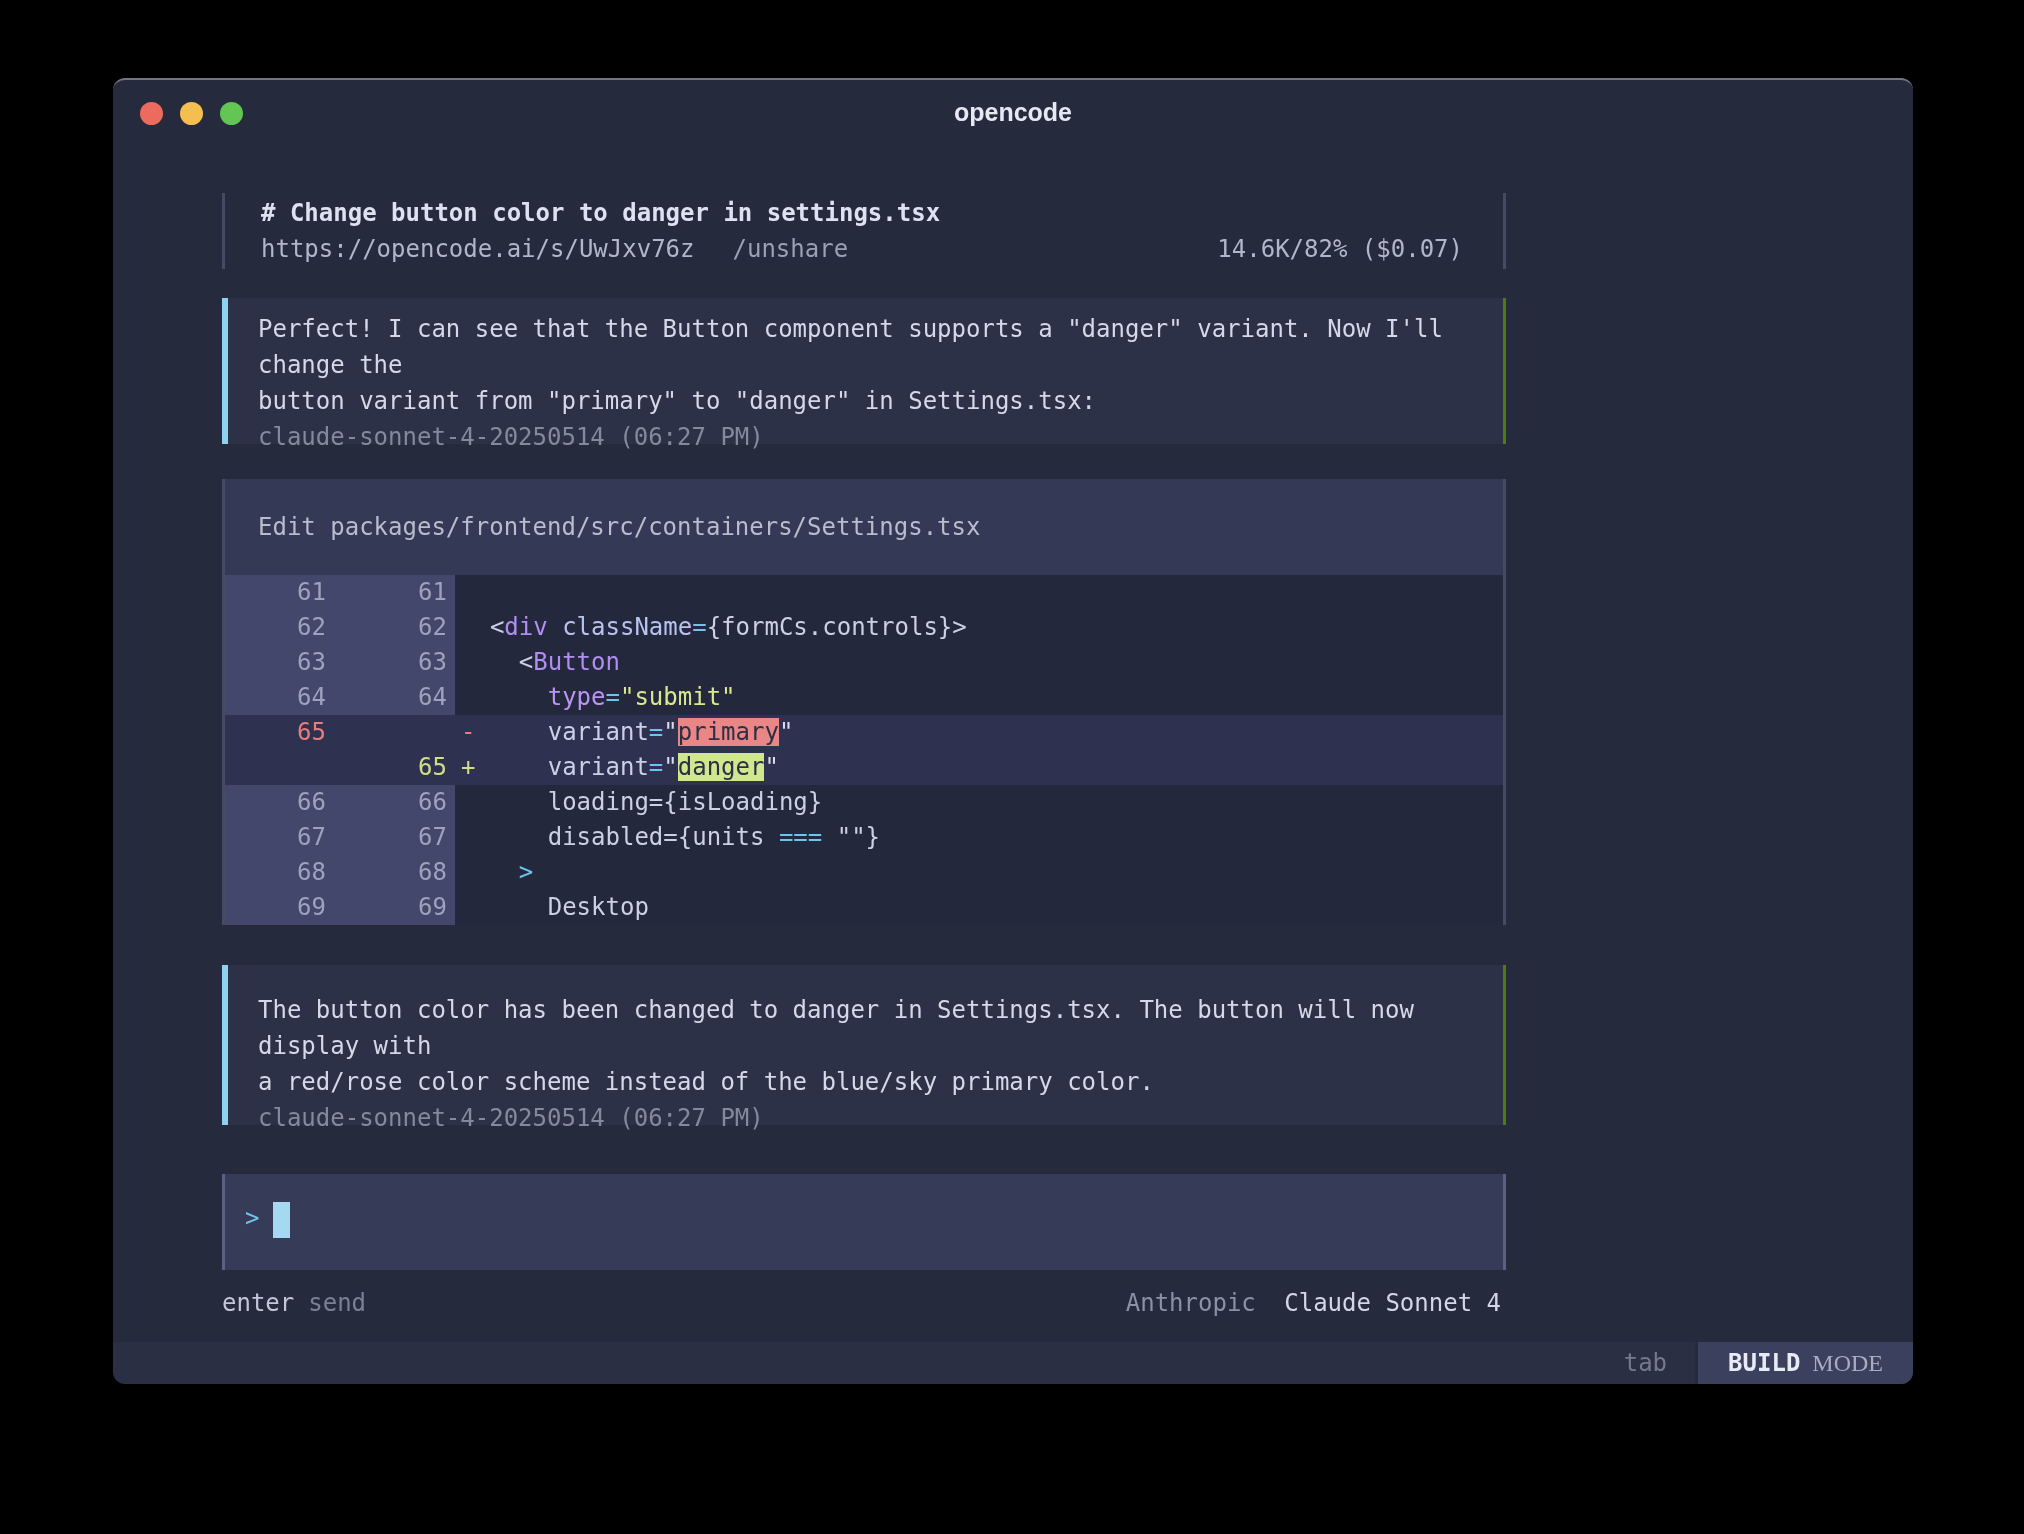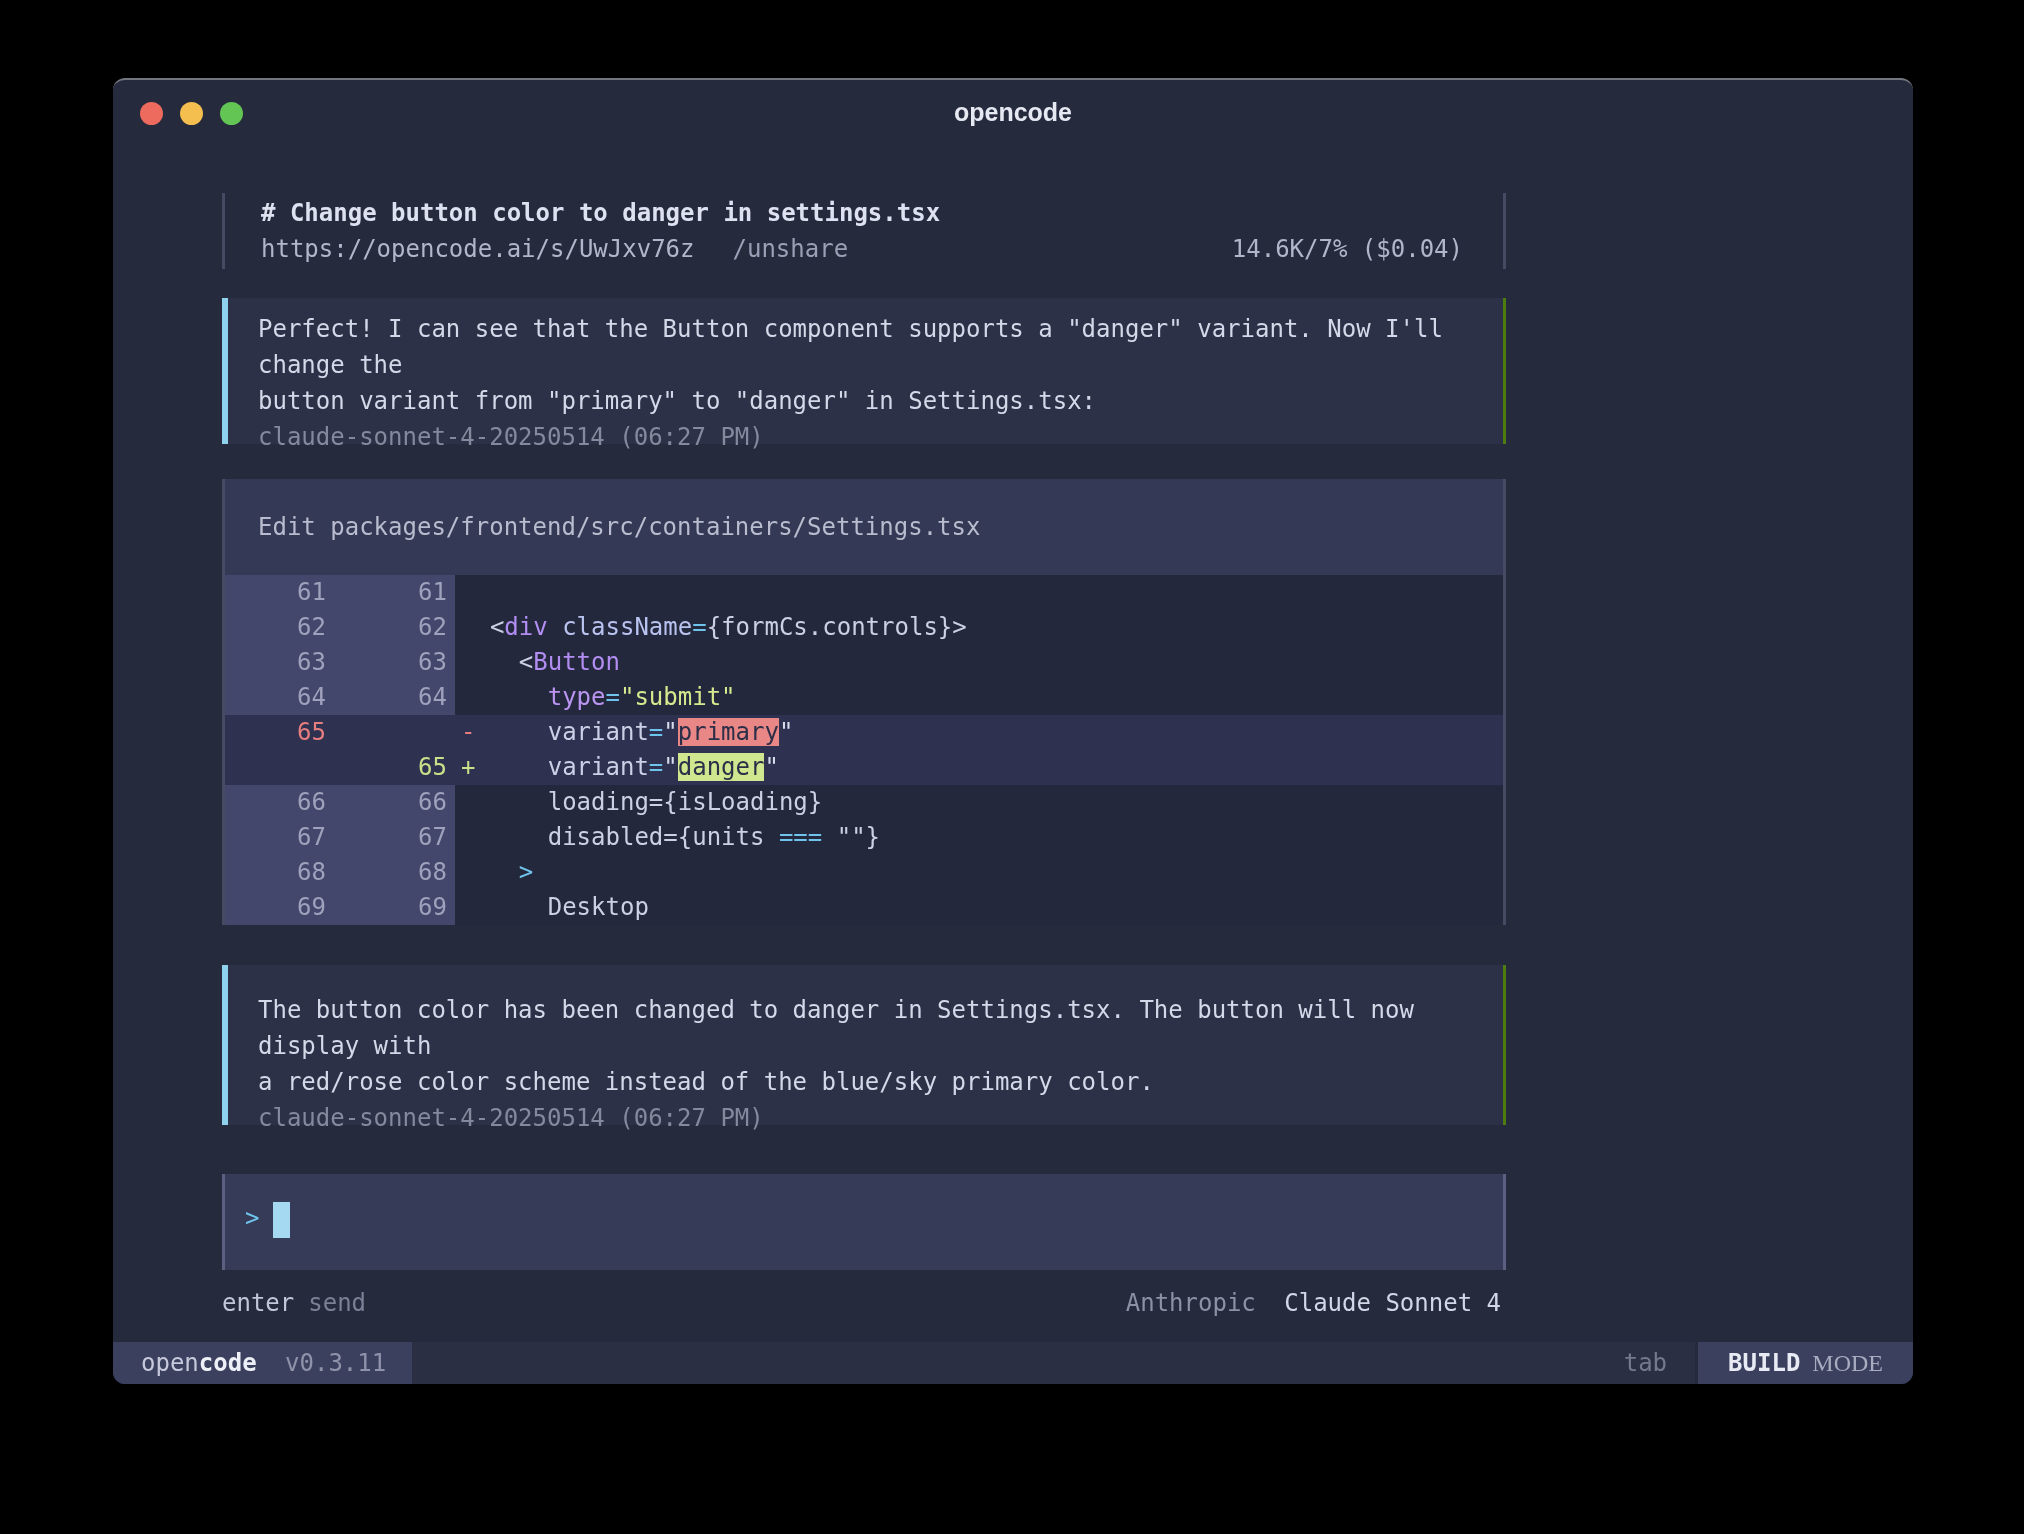--- a/index.html
+++ b/index.html
@@ -98,21 +98,21 @@
         <div class="light green"></div>
       </div>
       <div class="wtitle">opencode</div>
     </div>
 
     <div class="col shead">
       <div class="t"># Change button color to danger in settings.tsx</div>
       <div class="row2">
         <span class="url">https://opencode.ai/s/UwJxv76z</span>
         <span class="unshare">/unshare</span>
-        <span class="stats">14.6K/7% ($0.04)</span>
+        <span class="stats">14.6K/82% ($0.07)</span>
       </div>
     </div>
 
     <div class="col msg msg1">
       <div>
           <div>Perfect! I can see that the Button component supports a "danger" variant. Now I'll change the</div>
           <div>button variant from "primary" to "danger" in Settings.tsx:</div>
         </div>
       <div class="meta">claude-sonnet-4-20250514 (06:27 PM)</div>
     </div>
@@ -149,24 +149,20 @@
     <div class="col hints">
       <span class="k">enter</span>
       <span class="v">send</span>
       <span class="right">
         <span class="prov">Anthropic</span>
         <span class="model">Claude Sonnet 4</span>
       </span>
     </div>
 
     <div class="statusbar">
-      <span class="appchip">
-        <span class="a1">open</span><span class="a2">code</span>
-        <span class="a3">v0.3.11</span>
-      </span>
       <span class="sb-right">
         <span class="tabhint">tab</span>
         <span class="modechip">
           <span class="m1">BUILD</span><span class="m2">MODE</span>
         </span>
       </span>
     </div>
 
   </div>
 </div>

